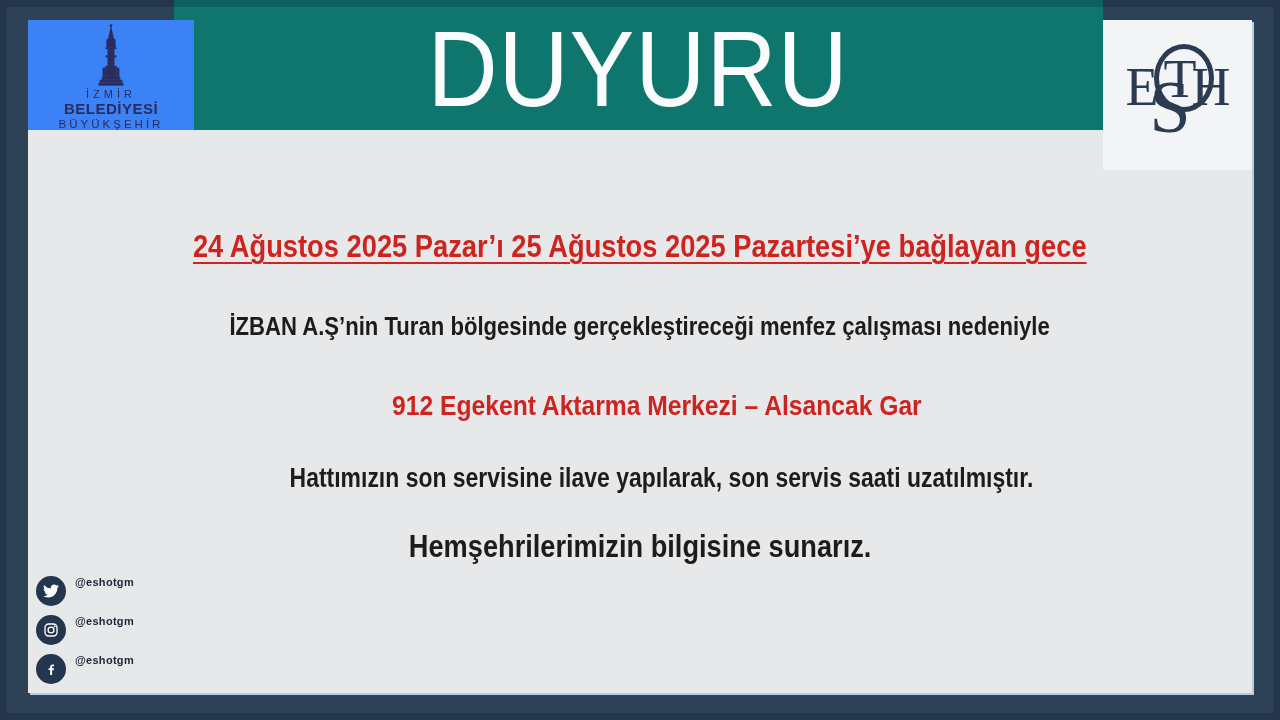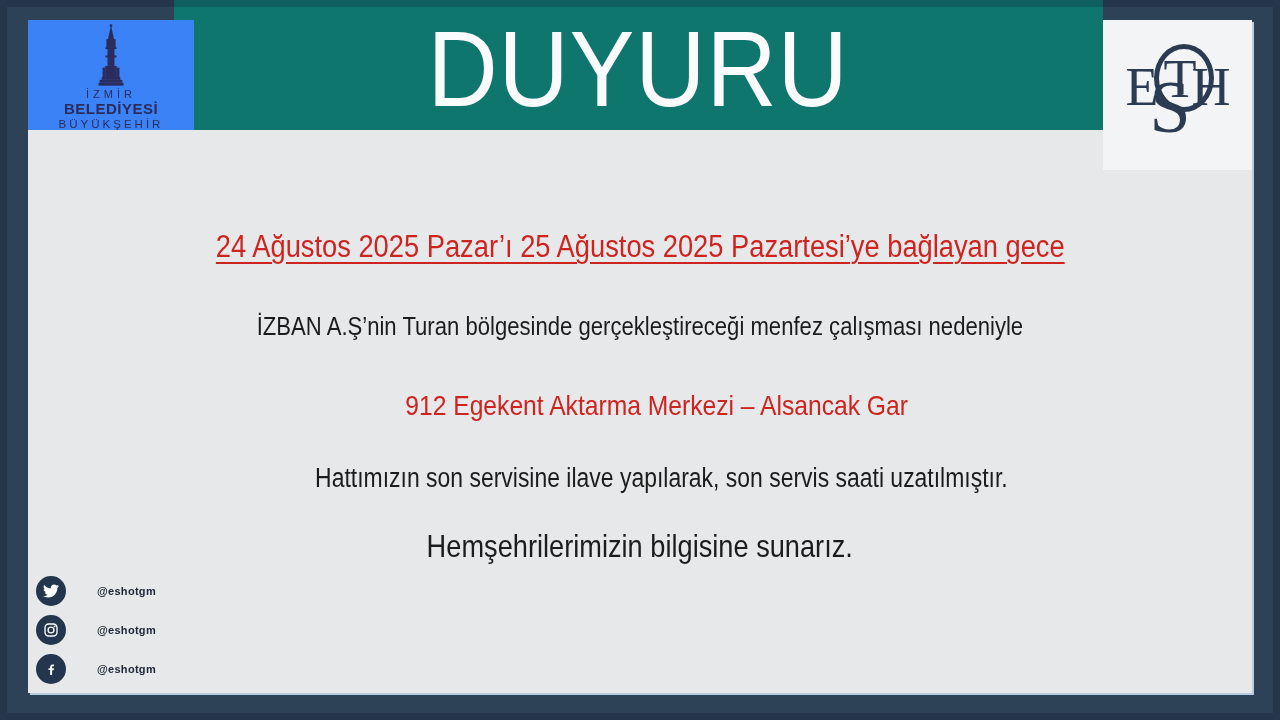--- a/index.html
+++ b/index.html
@@ -50,35 +50,35 @@
     position:absolute;left:28px;top:0;width:50px;height:58px;
     border:5px solid #2b3b52;border-radius:50%;
   }
   .mono-e{left:0;top:16px;font-size:54px;}
   .mono-t{left:38px;top:8px;font-size:54px;}
   .mono-h{left:66px;top:16px;font-size:54px;}
   .mono-s{left:24px;top:26px;font-size:74px;}
   
   .line{
     position:absolute;left:28px;width:1224px;text-align:center;
-    font-weight:400;line-height:1.1;white-space:nowrap;
+    font-weight:700;line-height:1.1;white-space:nowrap;
   }
   .line > span{display:inline-block;transform:scaleX(.85);transform-origin:center;white-space:nowrap;}
   .red{color:#ce2420;}
   .dark{color:#1c1c1c;}
   .l-date{top:230px;font-size:31px;}
   .l-date > span{text-decoration:underline;text-decoration-thickness:2px;text-underline-offset:5px;transform:scaleX(.88);}
   .l-reason{top:312px;font-size:26px;}
   .l-route{top:391px;font-size:28px;margin-left:17px;}
   .l-route > span{transform:scaleX(.88);}
   .l-info{top:464px;font-size:27px;padding-left:21px;}
   .l-closing{top:529px;font-size:32px;}
   
   .social{position:absolute;left:36px;top:576px;z-index:7;}
-  .social-row{display:flex;align-items:center;height:30px;margin-bottom:9px;gap:22px;}
+  .social-row{display:flex;align-items:flex-start;height:30px;margin-bottom:9px;}
   .social-circle{
     width:30px;height:30px;border-radius:50%;background:#24364d;
     display:flex;align-items:center;justify-content:center;flex:0 0 30px;
   }
   .social-handle{margin-left:9px;font-size:11px;font-weight:700;color:#20283a;letter-spacing:.3px;}
 </style>
 </head>
 <body>
 
 <div class="panel"></div>

